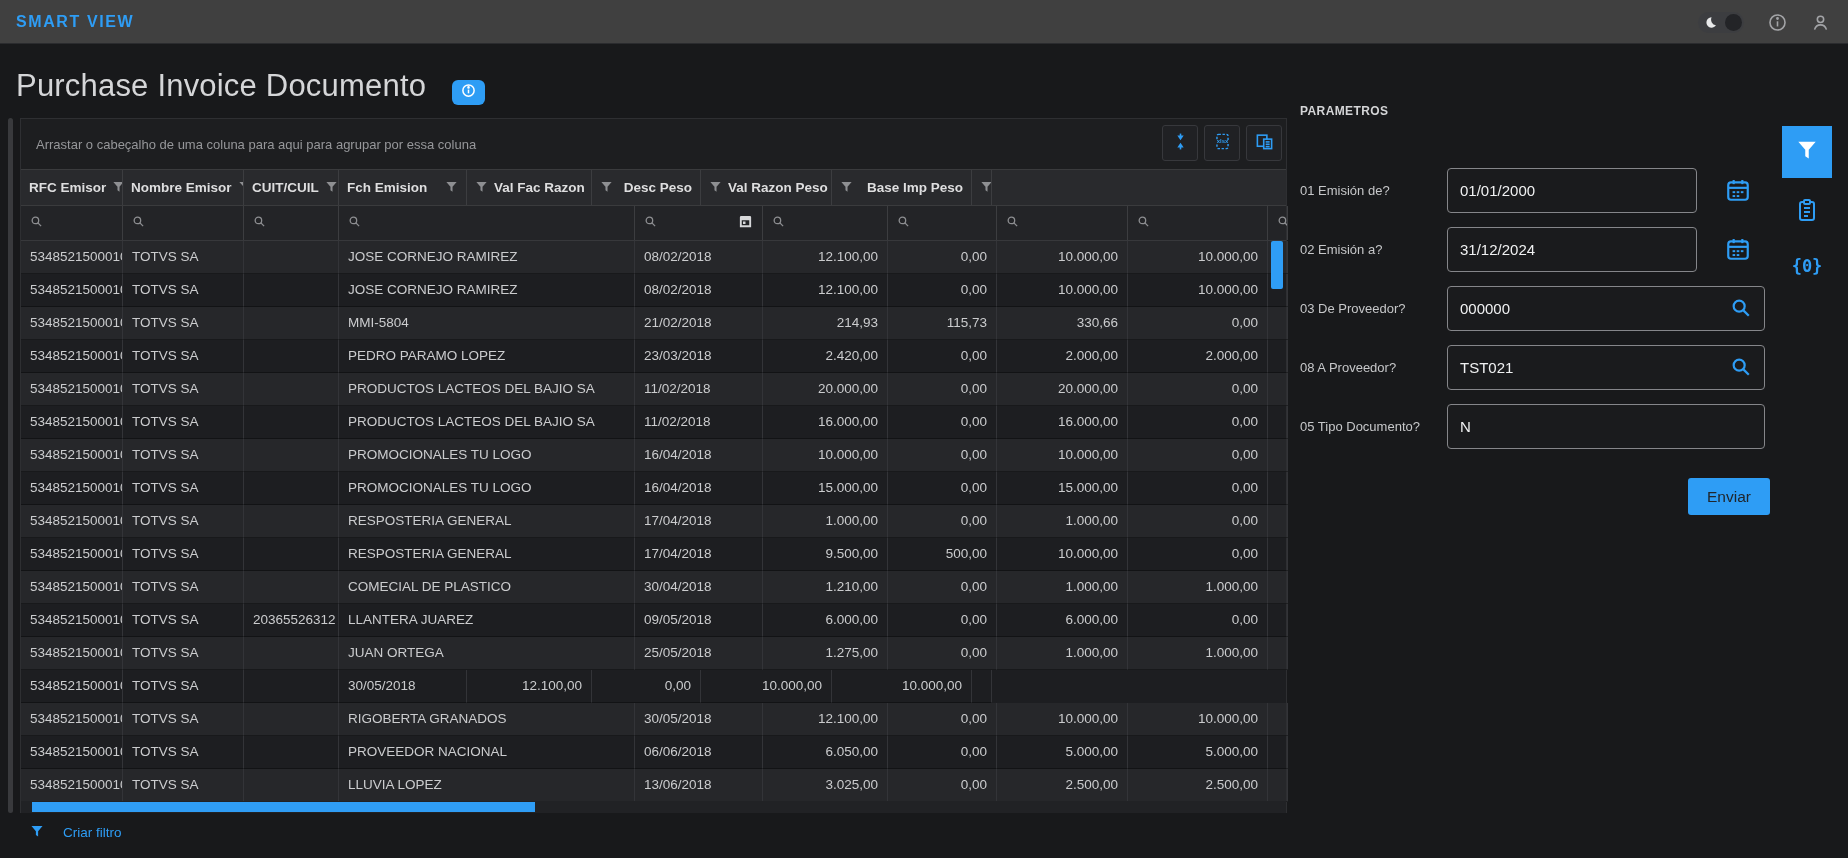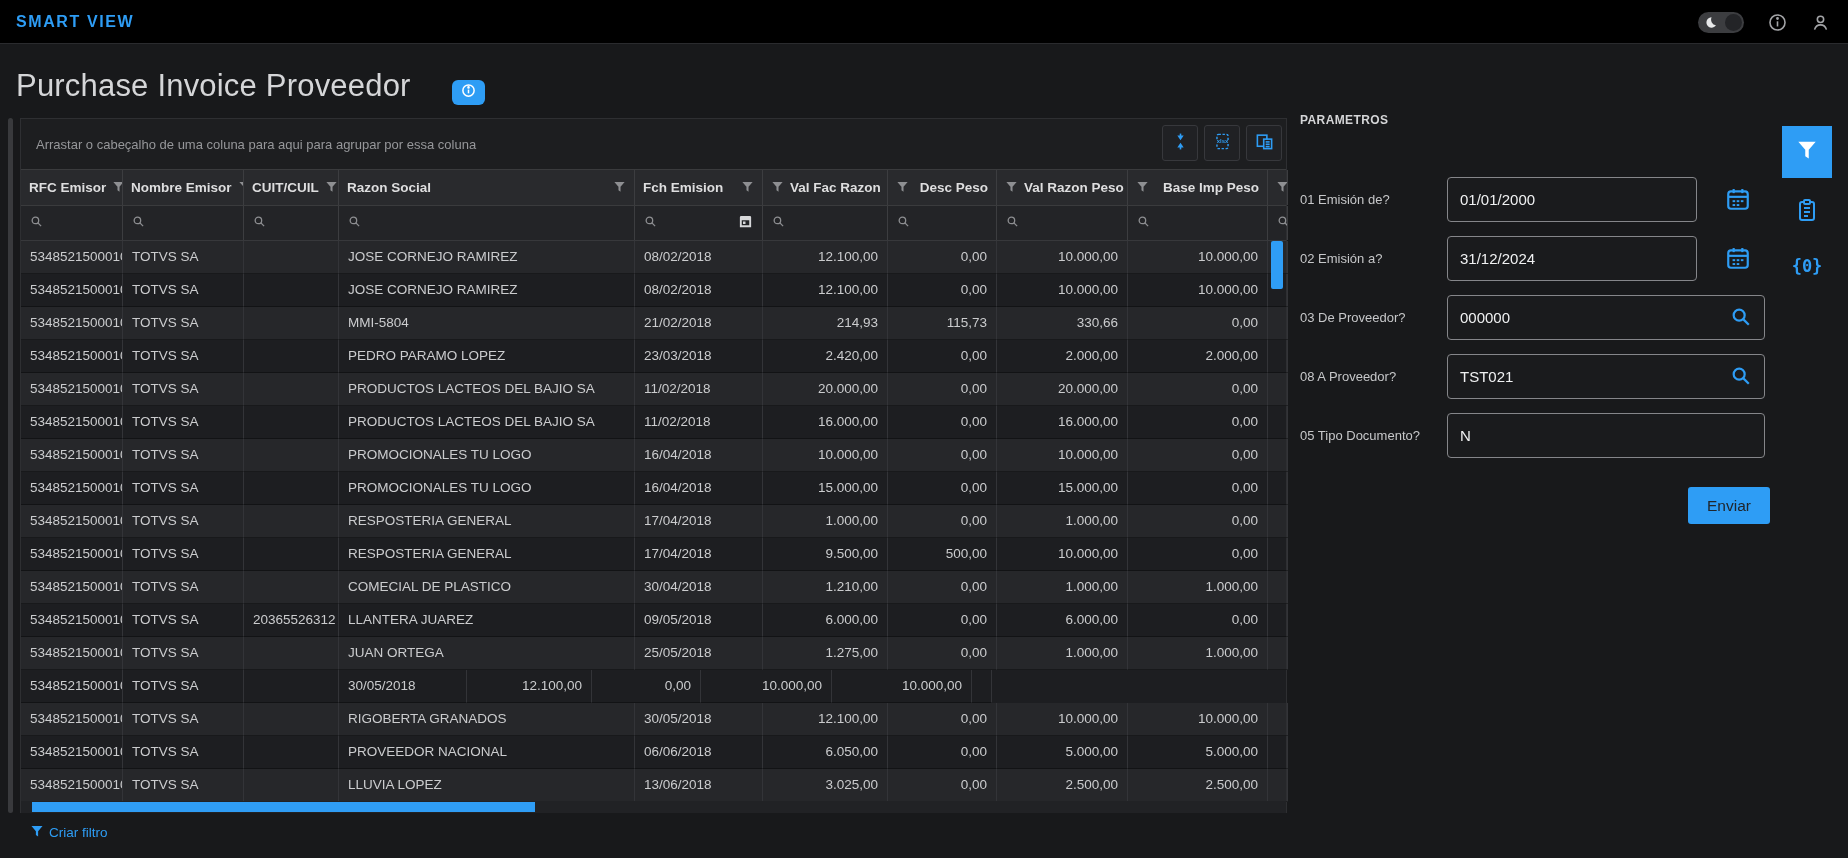--- a/index.html
+++ b/index.html
@@ -2,21 +2,21 @@
 <html><head>
 <meta charset="utf-8">
 <style>
   * { margin:0; padding:0; box-sizing:border-box; }
   html,body { width:1848px; height:858px; background:#18191b; overflow:hidden;
               font-family:"Liberation Sans", sans-serif; }
   .stage { position:absolute; left:0; top:0; width:1848px; height:858px; background:#18191b; }
 
   
   .topbar { position:absolute; left:0; top:0; width:1848px; height:44px;
-            background:#000000; border-bottom:1px solid #2a2b2e; }
+            background:#404040; border-bottom:1px solid #2a2b2e; }
   .brand { position:absolute; left:16px; top:0; line-height:44px; font-size:16px;
            font-weight:bold; letter-spacing:1.6px; color:#2e9df5; cursor:default; }
   .topbar-right { position:absolute; right:18px; top:0; height:44px; display:flex;
                   align-items:center; gap:24px; }
   .toggle { width:46px; height:21px; background:#3c3d40; border-radius:11px; position:relative; }
   .toggle .moon { position:absolute; left:6px; top:3px; }
   .toggle .knob { position:absolute; right:2px; top:2px; width:17px; height:17px;
                   border-radius:50%; background:#232427; }
   .tb-icon { display:flex; align-items:center; }
 
@@ -63,25 +63,25 @@
            font-size:13.5px; color:#cbccce; }
   .gcell.num { text-align:right; }
 
   .vscroll { position:absolute; right:3px; top:122px; width:12px; height:561px; }
   .vthumb { position:absolute; left:0; top:0; width:12px; height:48px;
             background:#2f9df5; border-radius:2px; }
   .hscroll { position:absolute; left:0; bottom:0; width:1265px; height:12px; background:#212225; }
   .hthumb { position:absolute; left:11px; top:1px; width:503px; height:10px; background:#2f9df5; }
 
   .create-filter { position:absolute; left:30px; top:824px; display:flex; align-items:center;
-                   gap:5px; cursor:pointer; }
+                   gap:19px; cursor:pointer; }
   .create-filter span { font-size:13.5px; color:#2e9df5; }
 
   
-  .params { position:absolute; left:1300px; top:104px; width:470px; height:440px;margin-top:9px; }
+  .params { position:absolute; left:1300px; top:104px; width:470px; height:440px; }
   .params-title { position:absolute; left:0; top:0; font-size:12px; font-weight:bold;
                   color:#d4d5d7; letter-spacing:0.4px; }
   .pfield { position:absolute; left:0; height:45px; width:470px; }
   .pfield .plabel { position:absolute; left:0; top:0; width:145px; line-height:45px;
                     font-size:13px; color:#c6c7c9; }
   .pinput { position:absolute; left:147px; top:0; height:45px; background:#1a1b1d;
             border:1px solid #85868a; border-radius:4px; color:#f0f1f2; font-size:15px;
             padding:0 12px; font-family:"Liberation Sans", sans-serif; outline:none; }
   .pinput.w-date { width:250px; }
   .pinput.w-wide { width:318px; }
@@ -124,21 +124,21 @@
         </span>
       <span class="tb-icon">
           <svg width="19" height="19" viewBox="0 0 24 24" fill="none" stroke="#a3a4a7" stroke-width="2">
             <circle cx="12" cy="8" r="4"></circle>
             <path d="M4.5 21c1.2-4 4-6 7.5-6s6.3 2 7.5 6"></path>
           </svg>
         </span>
     </div>
   </div>
 
-  <div class="page-title">Purchase Invoice Proveedor</div>
+  <div class="page-title">Purchase Invoice Documento</div>
   <div class="info-badge">
     <span><svg width="15" height="15" viewBox="0 0 24 24" fill="none" stroke="#ffffff" stroke-width="2.4">
           <circle cx="12" cy="12" r="9"></circle>
           <line x1="12" y1="10.5" x2="12" y2="16.5"></line>
           <circle cx="12" cy="7" r="0.9" fill="#ffffff"></circle>
         </svg></span>
   </div>
 
   <div class="left-strip"></div>
 
@@ -183,26 +183,20 @@
           <span class="icon-right"><svg width="13" height="13" viewBox="0 0 24 24">
               <path d="M2.5 3.5h19l-7.6 8.8v9.2l-3.8-2.5v-6.7z" fill="#8e8f92"></path>
             </svg></span>
         </div>
         <div class="ghcell" style="width: 95px; flex: 0 0 auto;">
           <span>CUIT/CUIL</span>
           <span class="icon-right"><svg width="13" height="13" viewBox="0 0 24 24">
               <path d="M2.5 3.5h19l-7.6 8.8v9.2l-3.8-2.5v-6.7z" fill="#8e8f92"></path>
             </svg></span>
         </div>
-        <div class="ghcell" style="width: 296px; flex: 0 0 auto;">
-          <span>Razon Social</span>
-          <span class="icon-right"><svg width="13" height="13" viewBox="0 0 24 24">
-              <path d="M2.5 3.5h19l-7.6 8.8v9.2l-3.8-2.5v-6.7z" fill="#8e8f92"></path>
-            </svg></span>
-        </div>
         <div class="ghcell" style="width: 128px; flex: 0 0 auto;">
           <span>Fch Emision</span>
           <span class="icon-right"><svg width="13" height="13" viewBox="0 0 24 24">
               <path d="M2.5 3.5h19l-7.6 8.8v9.2l-3.8-2.5v-6.7z" fill="#8e8f92"></path>
             </svg></span>
         </div>
         <div class="ghcell" style="width: 125px; flex: 0 0 auto;">
           <span><svg width="13" height="13" viewBox="0 0 24 24">
               <path d="M2.5 3.5h19l-7.6 8.8v9.2l-3.8-2.5v-6.7z" fill="#8e8f92"></path>
             </svg></span>

